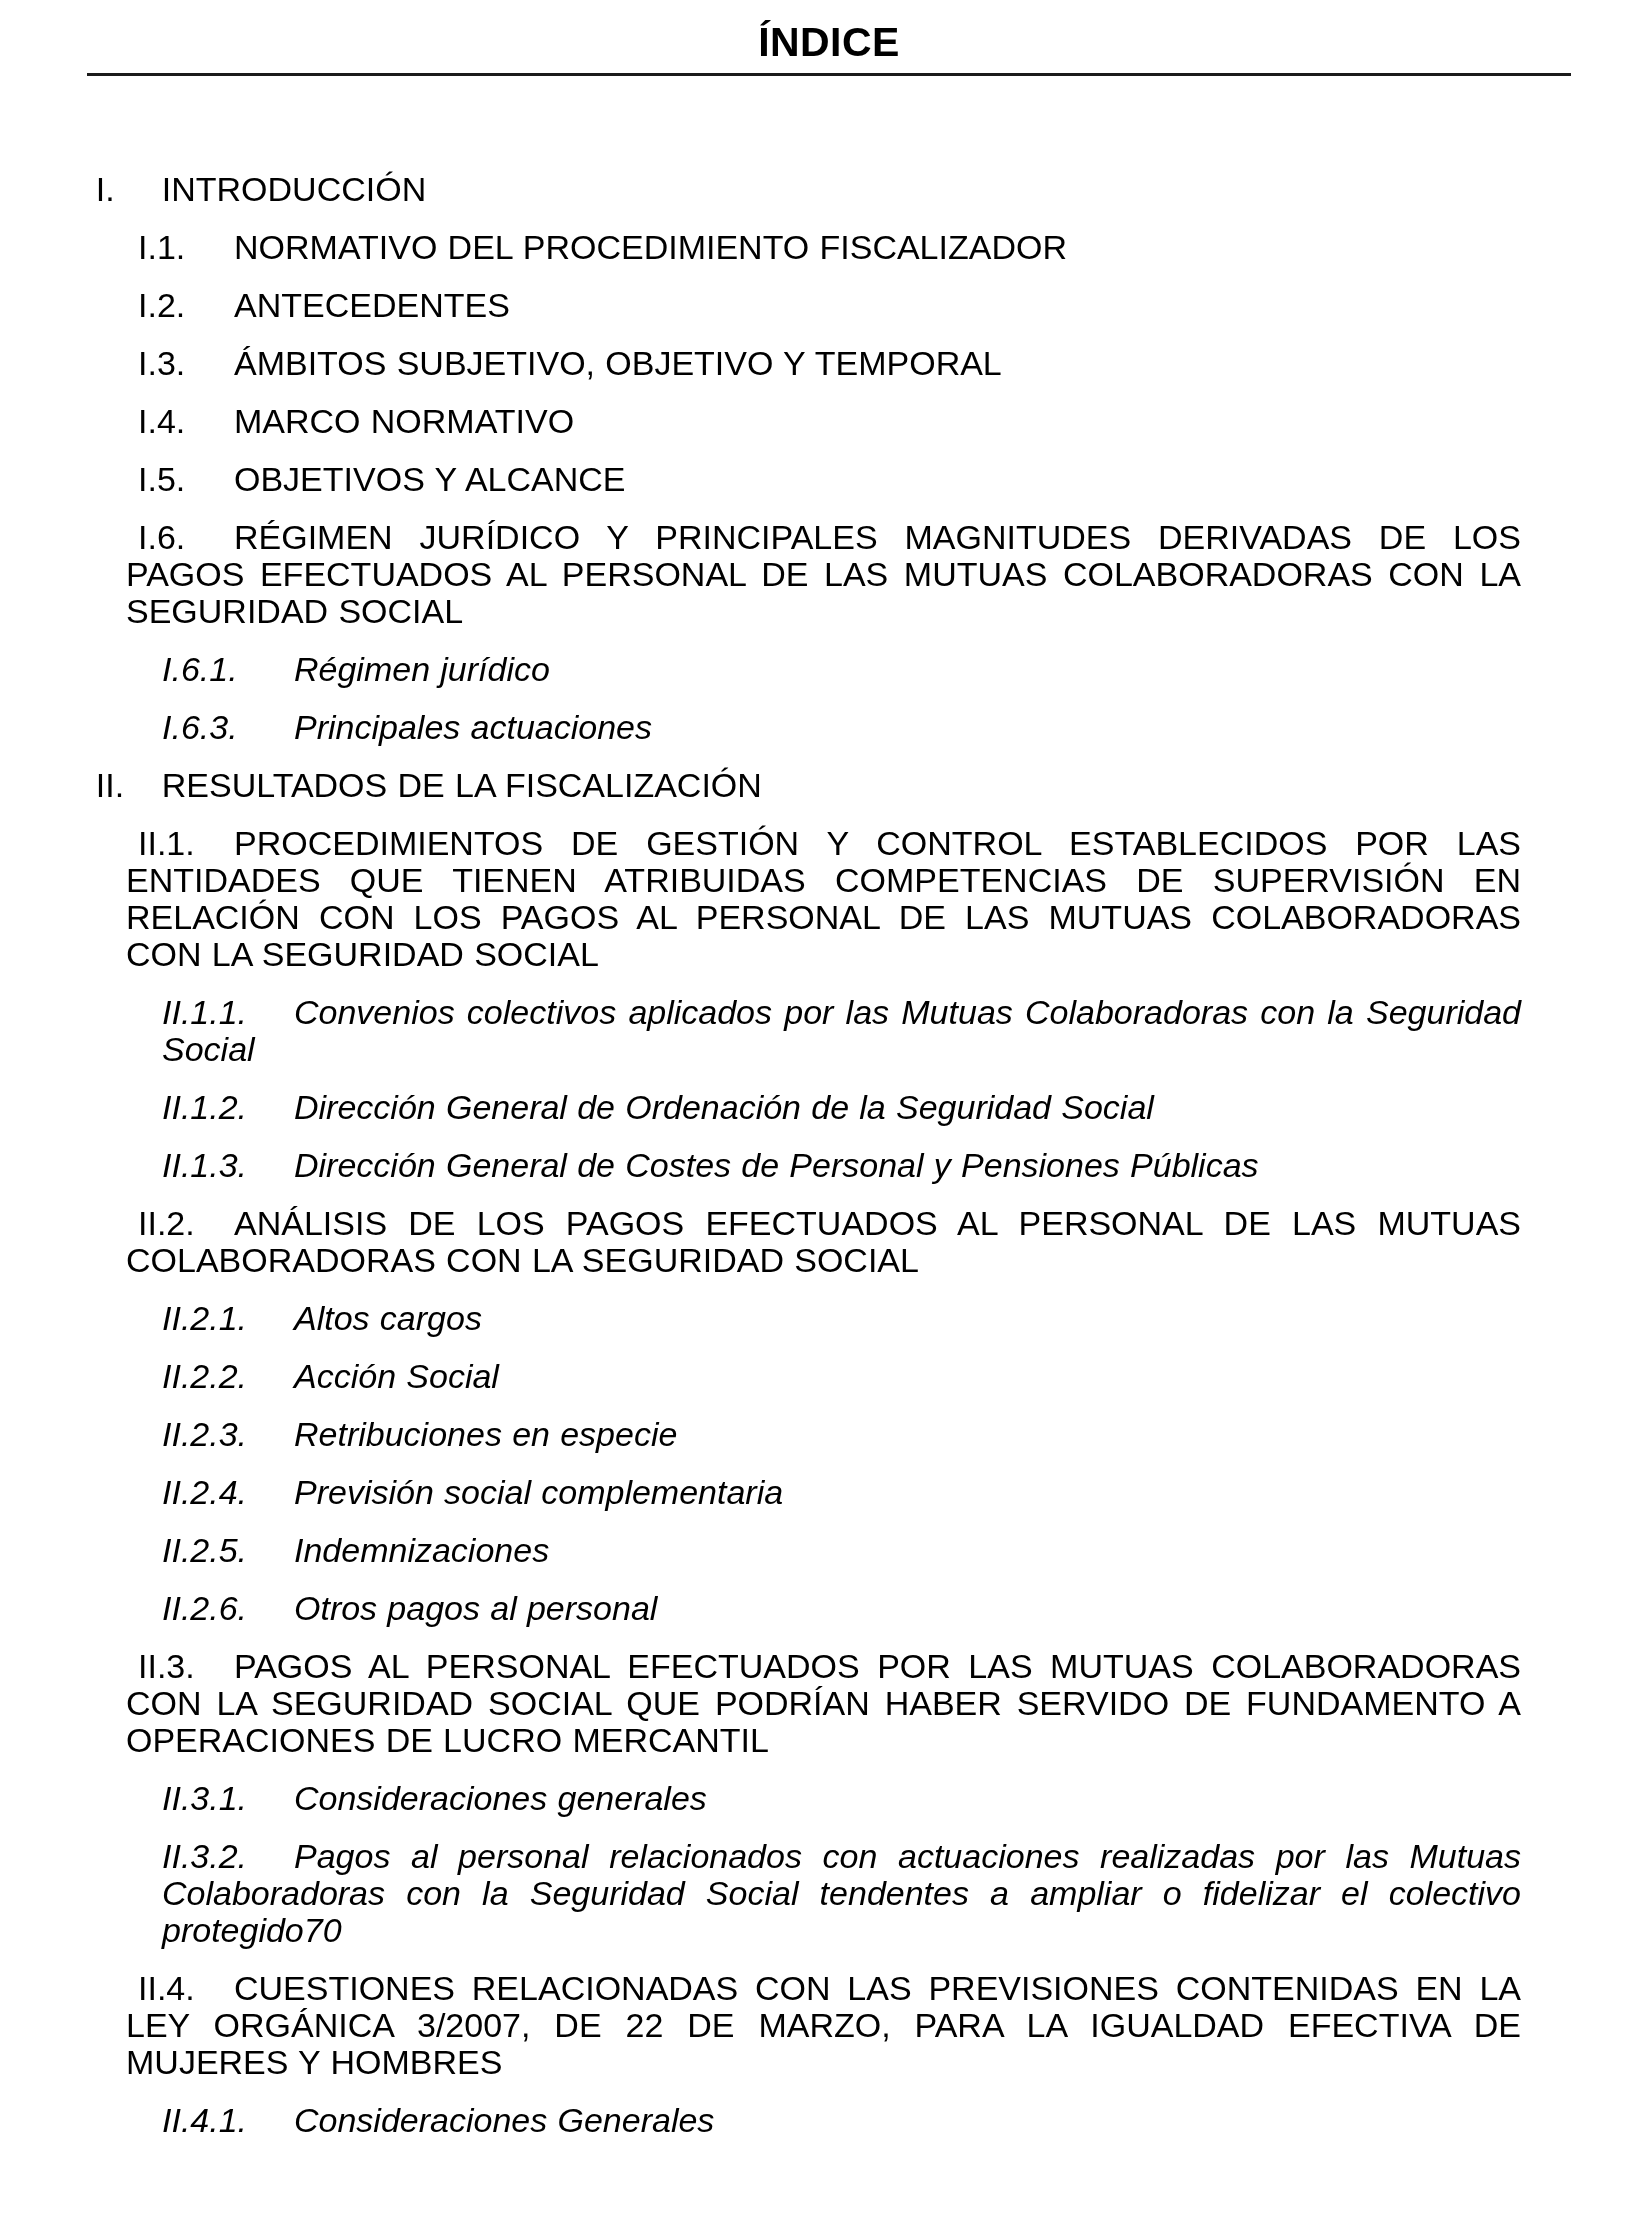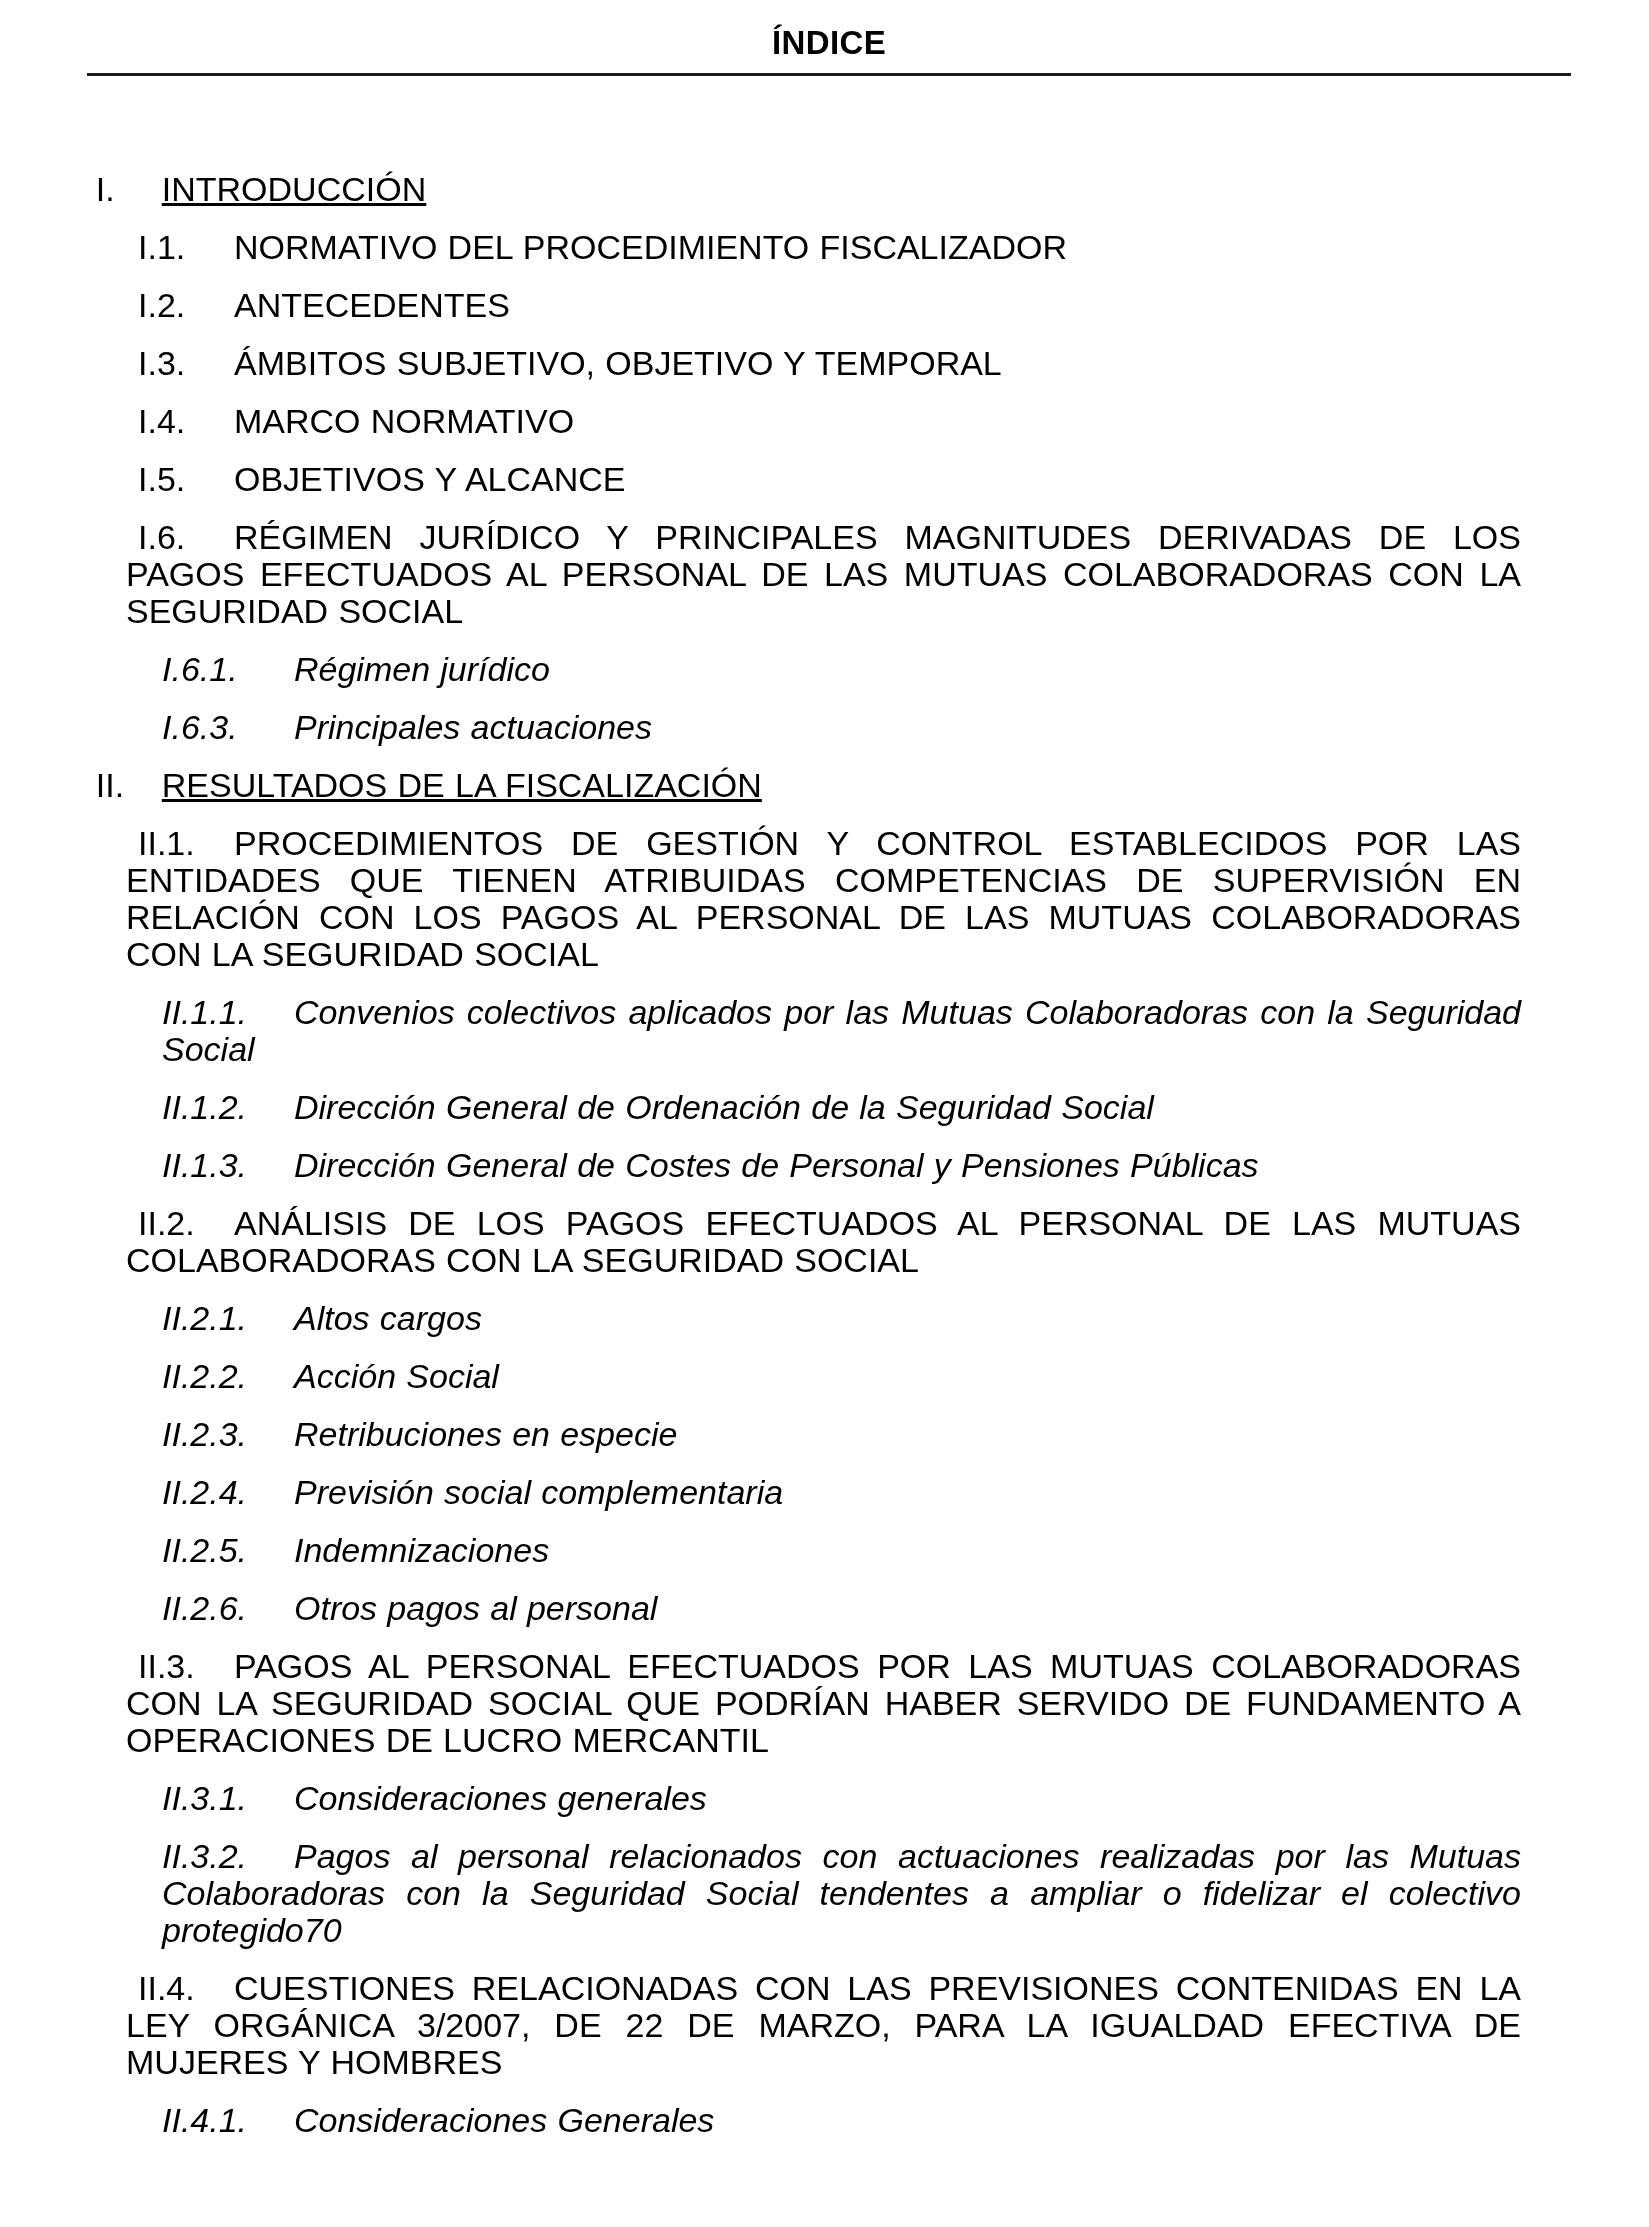--- a/index.html
+++ b/index.html
@@ -17,21 +17,21 @@
   .page {
     box-sizing: border-box;
     width: 1650px;
     height: 2227px;
     padding-left: 87px;
     padding-right: 79px;
   }
   .doc-title {
     margin-top: 22.5px;
     text-align: center;
-    font-size: 33px;
+    font-size: 41px;
     line-height: 39px;
     font-weight: bold;
     letter-spacing: 0.4px;
   }
   .title-rule {
     height: 3.2px;
     background: #1b1b1b;
     margin-top: 11.2px;
   }
   .toc {
@@ -44,21 +44,21 @@
     margin-bottom: 21px;
     text-align: justify;
     text-align-last: left;
     word-spacing: 0.8px;
   }
   .entry .num {
     display: inline-block;
     vertical-align: baseline;
   }
   
-  .entry.l1 { padding-left: 8.8px; text-decoration: underline; }
+  .entry.l1 { padding-left: 8.8px; }
   .entry.l1 .num { width: 66px; }
   
   .entry.l2 { padding-left: 39px; }
   .entry.l2 .num { width: 96px; margin-left: 12px; }
   
   .entry.l3 { padding-left: 75px; font-style: italic; }
   .entry.l3 .num { width: 132px; }
 </style>
 </head>
 <body>

